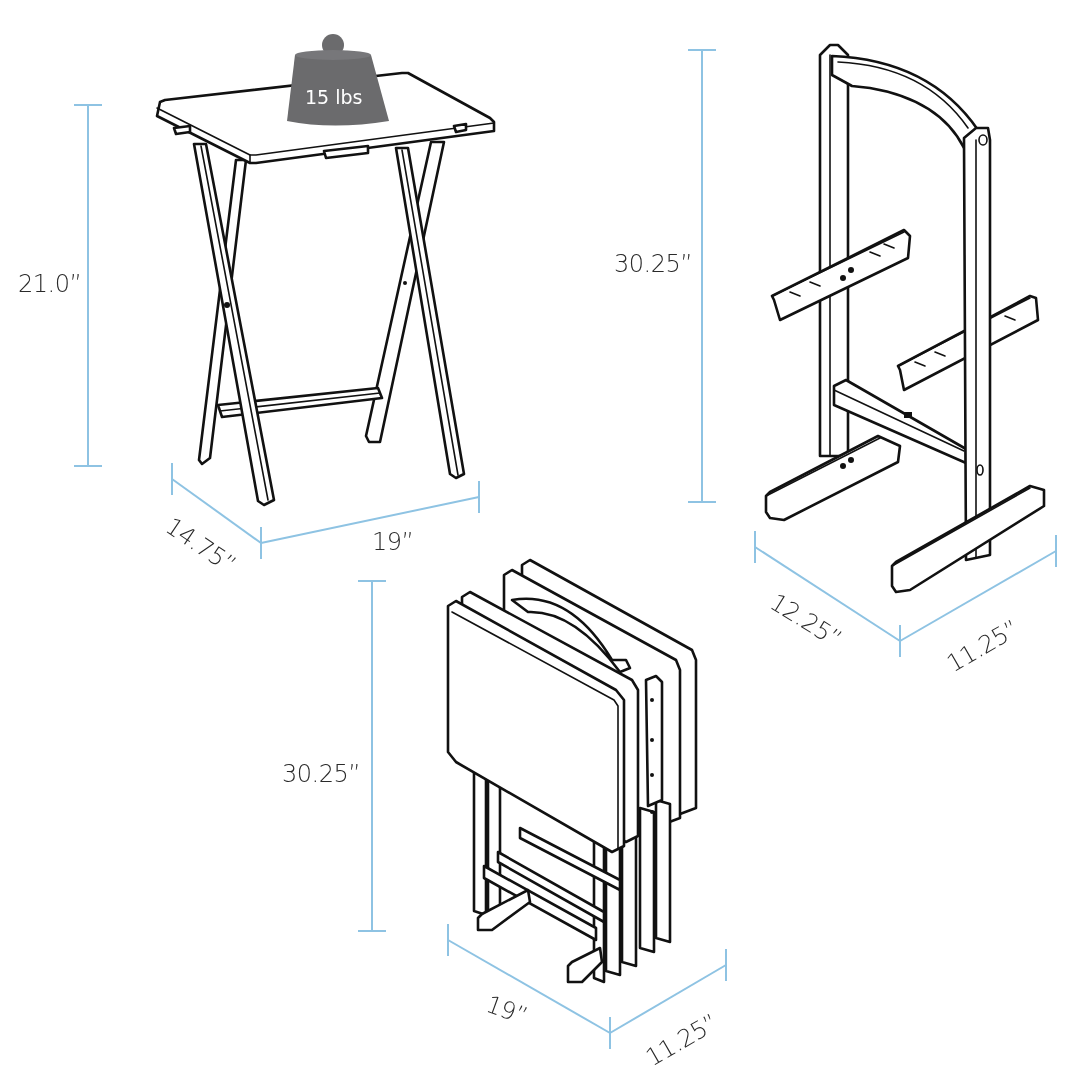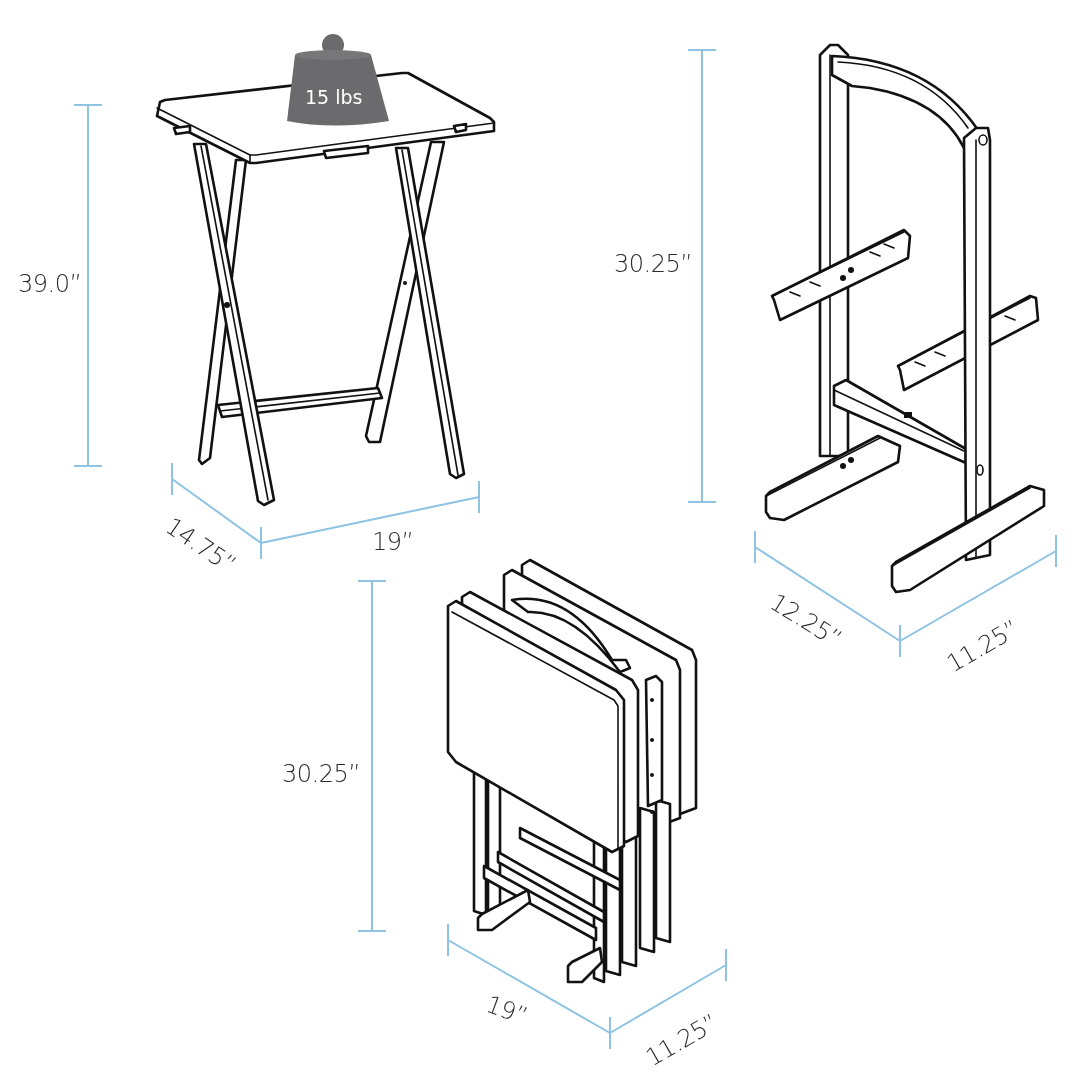--- a/index.html
+++ b/index.html
@@ -191,21 +191,21 @@
       <circle cx="652" cy="812" r="2" fill="#111"></circle>
 
       <path class="fill" d="M462,597 L470,592 L632,680 L638,690 L638,836 L626,842 L462,750 Z"></path>
       <path class="fill" d="M448,606 L456,601 L616,690 L624,700 L624,846 L612,852 L456,762 L448,752 Z"></path>
       <path class="lnt" d="M452,612 L614,700 L618,706 L618,848"></path>
     </g>
   </svg>
 
   <span class="weight-label" style="left:305px; top:86px;">15 lbs</span>
 
-  <span class="dim-label" style="left:18px; top:270px;">39.0”</span>
+  <span class="dim-label" style="left:18px; top:270px;">21.0”</span>
   <span class="dim-label" style="left:176px; top:512px; transform:rotate(34deg); transform-origin:left top;">14.75”</span>
   <span class="dim-label" style="left:372px; top:528px;">19”</span>
 
   <span class="dim-label" style="left:614px; top:250px;">30.25”</span>
   <span class="dim-label" style="left:780px; top:588px; transform:rotate(32deg); transform-origin:left top;">12.25”</span>
   <span class="dim-label" style="left:956px; top:650px; transform:rotate(-30deg); transform-origin:left bottom;">11.25”</span>
 
   <span class="dim-label" style="left:282px; top:760px;">30.25”</span>
   <span class="dim-label" style="left:492px; top:990px; transform:rotate(20deg); transform-origin:left top;">19”</span>
   <span class="dim-label" style="left:655px; top:1044px; transform:rotate(-30deg); transform-origin:left bottom;">11.25”</span>

